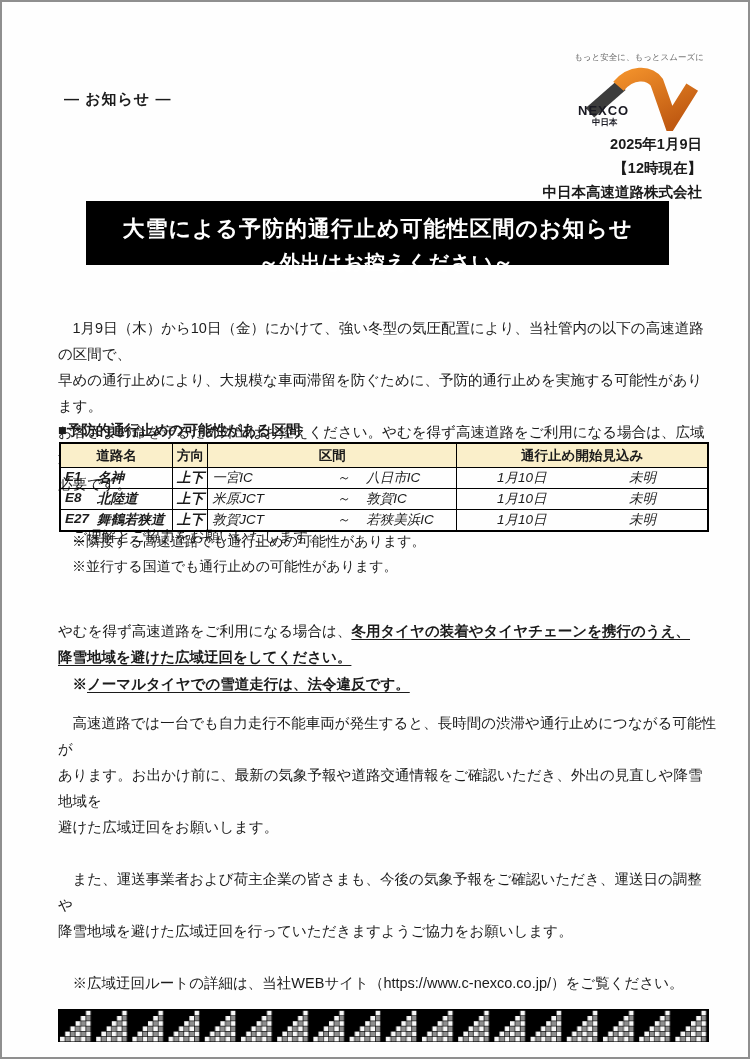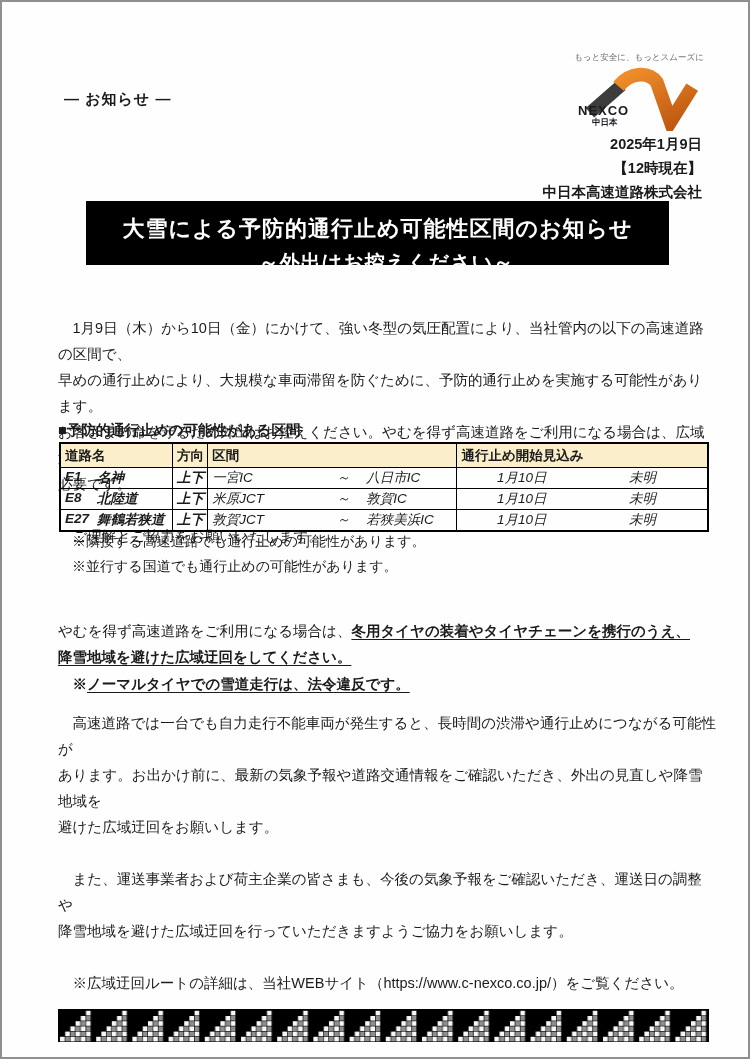--- a/index.html
+++ b/index.html
@@ -23,21 +23,21 @@
   .title-banner .l1{font-size:22px;font-weight:bold;margin-top:13px;letter-spacing:1px;}
   .title-banner .l2{font-size:20px;font-weight:bold;margin-top:5px;letter-spacing:1px;margin-left:18px;}
   
   .bodytext{font-size:14.5px;line-height:26px;white-space:pre-line;}
   .intro{position:absolute;left:56px;top:287px;width:658px;}
   .section-title{position:absolute;left:56px;top:419px;font-size:14.5px;font-weight:bold;}
   
   table.closure{position:absolute;left:57px;top:440px;width:650px;border-collapse:collapse;table-layout:fixed;font-size:13.5px;}
   table.closure th,table.closure td{border:1px solid #000;padding:0 4px;overflow:hidden;white-space:nowrap;}
   table.closure{border:2px solid #000;}
-  table.closure thead th{background:#faefca;height:23px;font-weight:bold;text-align:left;}
+  table.closure thead th{background:#faefca;height:23px;font-weight:bold;text-align:center;}
   table.closure tbody td{height:20px;font-style:italic;}
   .col-road{width:111px;}.col-dir{width:35px;}.col-sec{width:246px;}.col-fc{width:248px;}
   .road-cell{display:flex;font-weight:bold;}
   .road-cell .code{width:32px;}
   td.dir{text-align:center;font-weight:bold;}
   .sec-cell{display:flex;}
   .sec-cell .from{width:108px;}
   .sec-cell .tilde{width:46px;text-align:center;}
   .sec-cell .to{flex:1;}
   .fc-cell{display:flex;}

